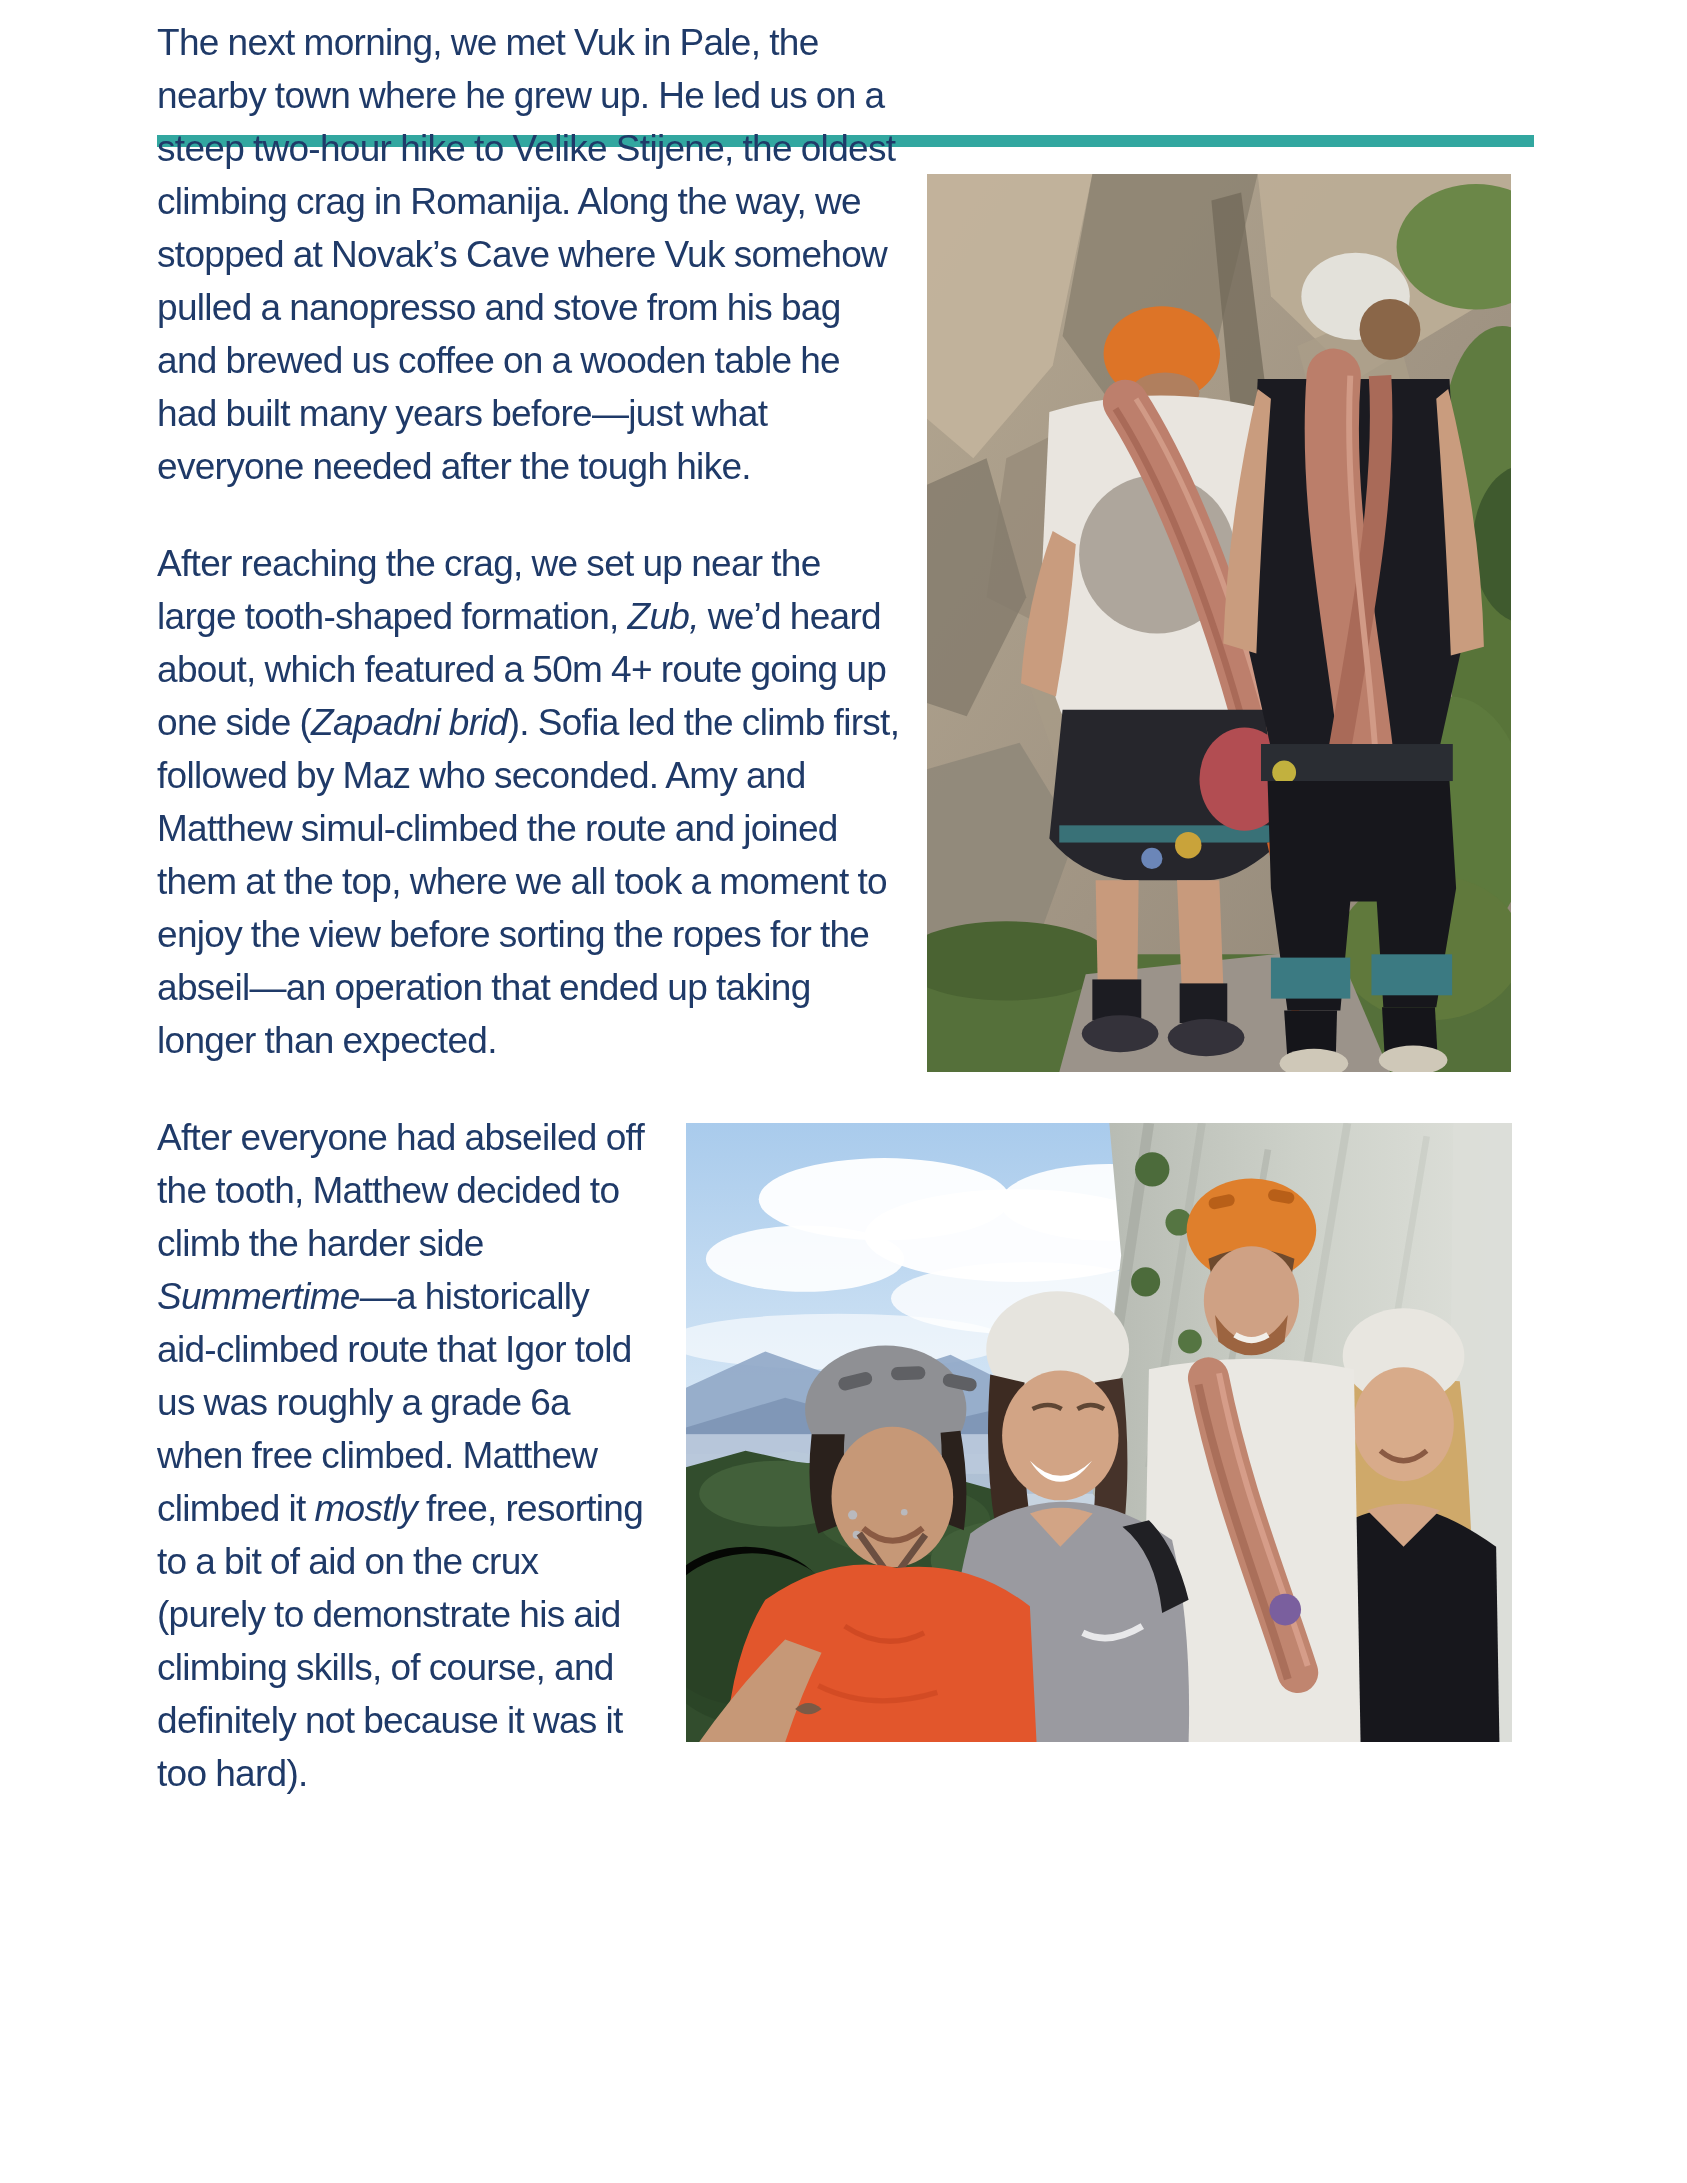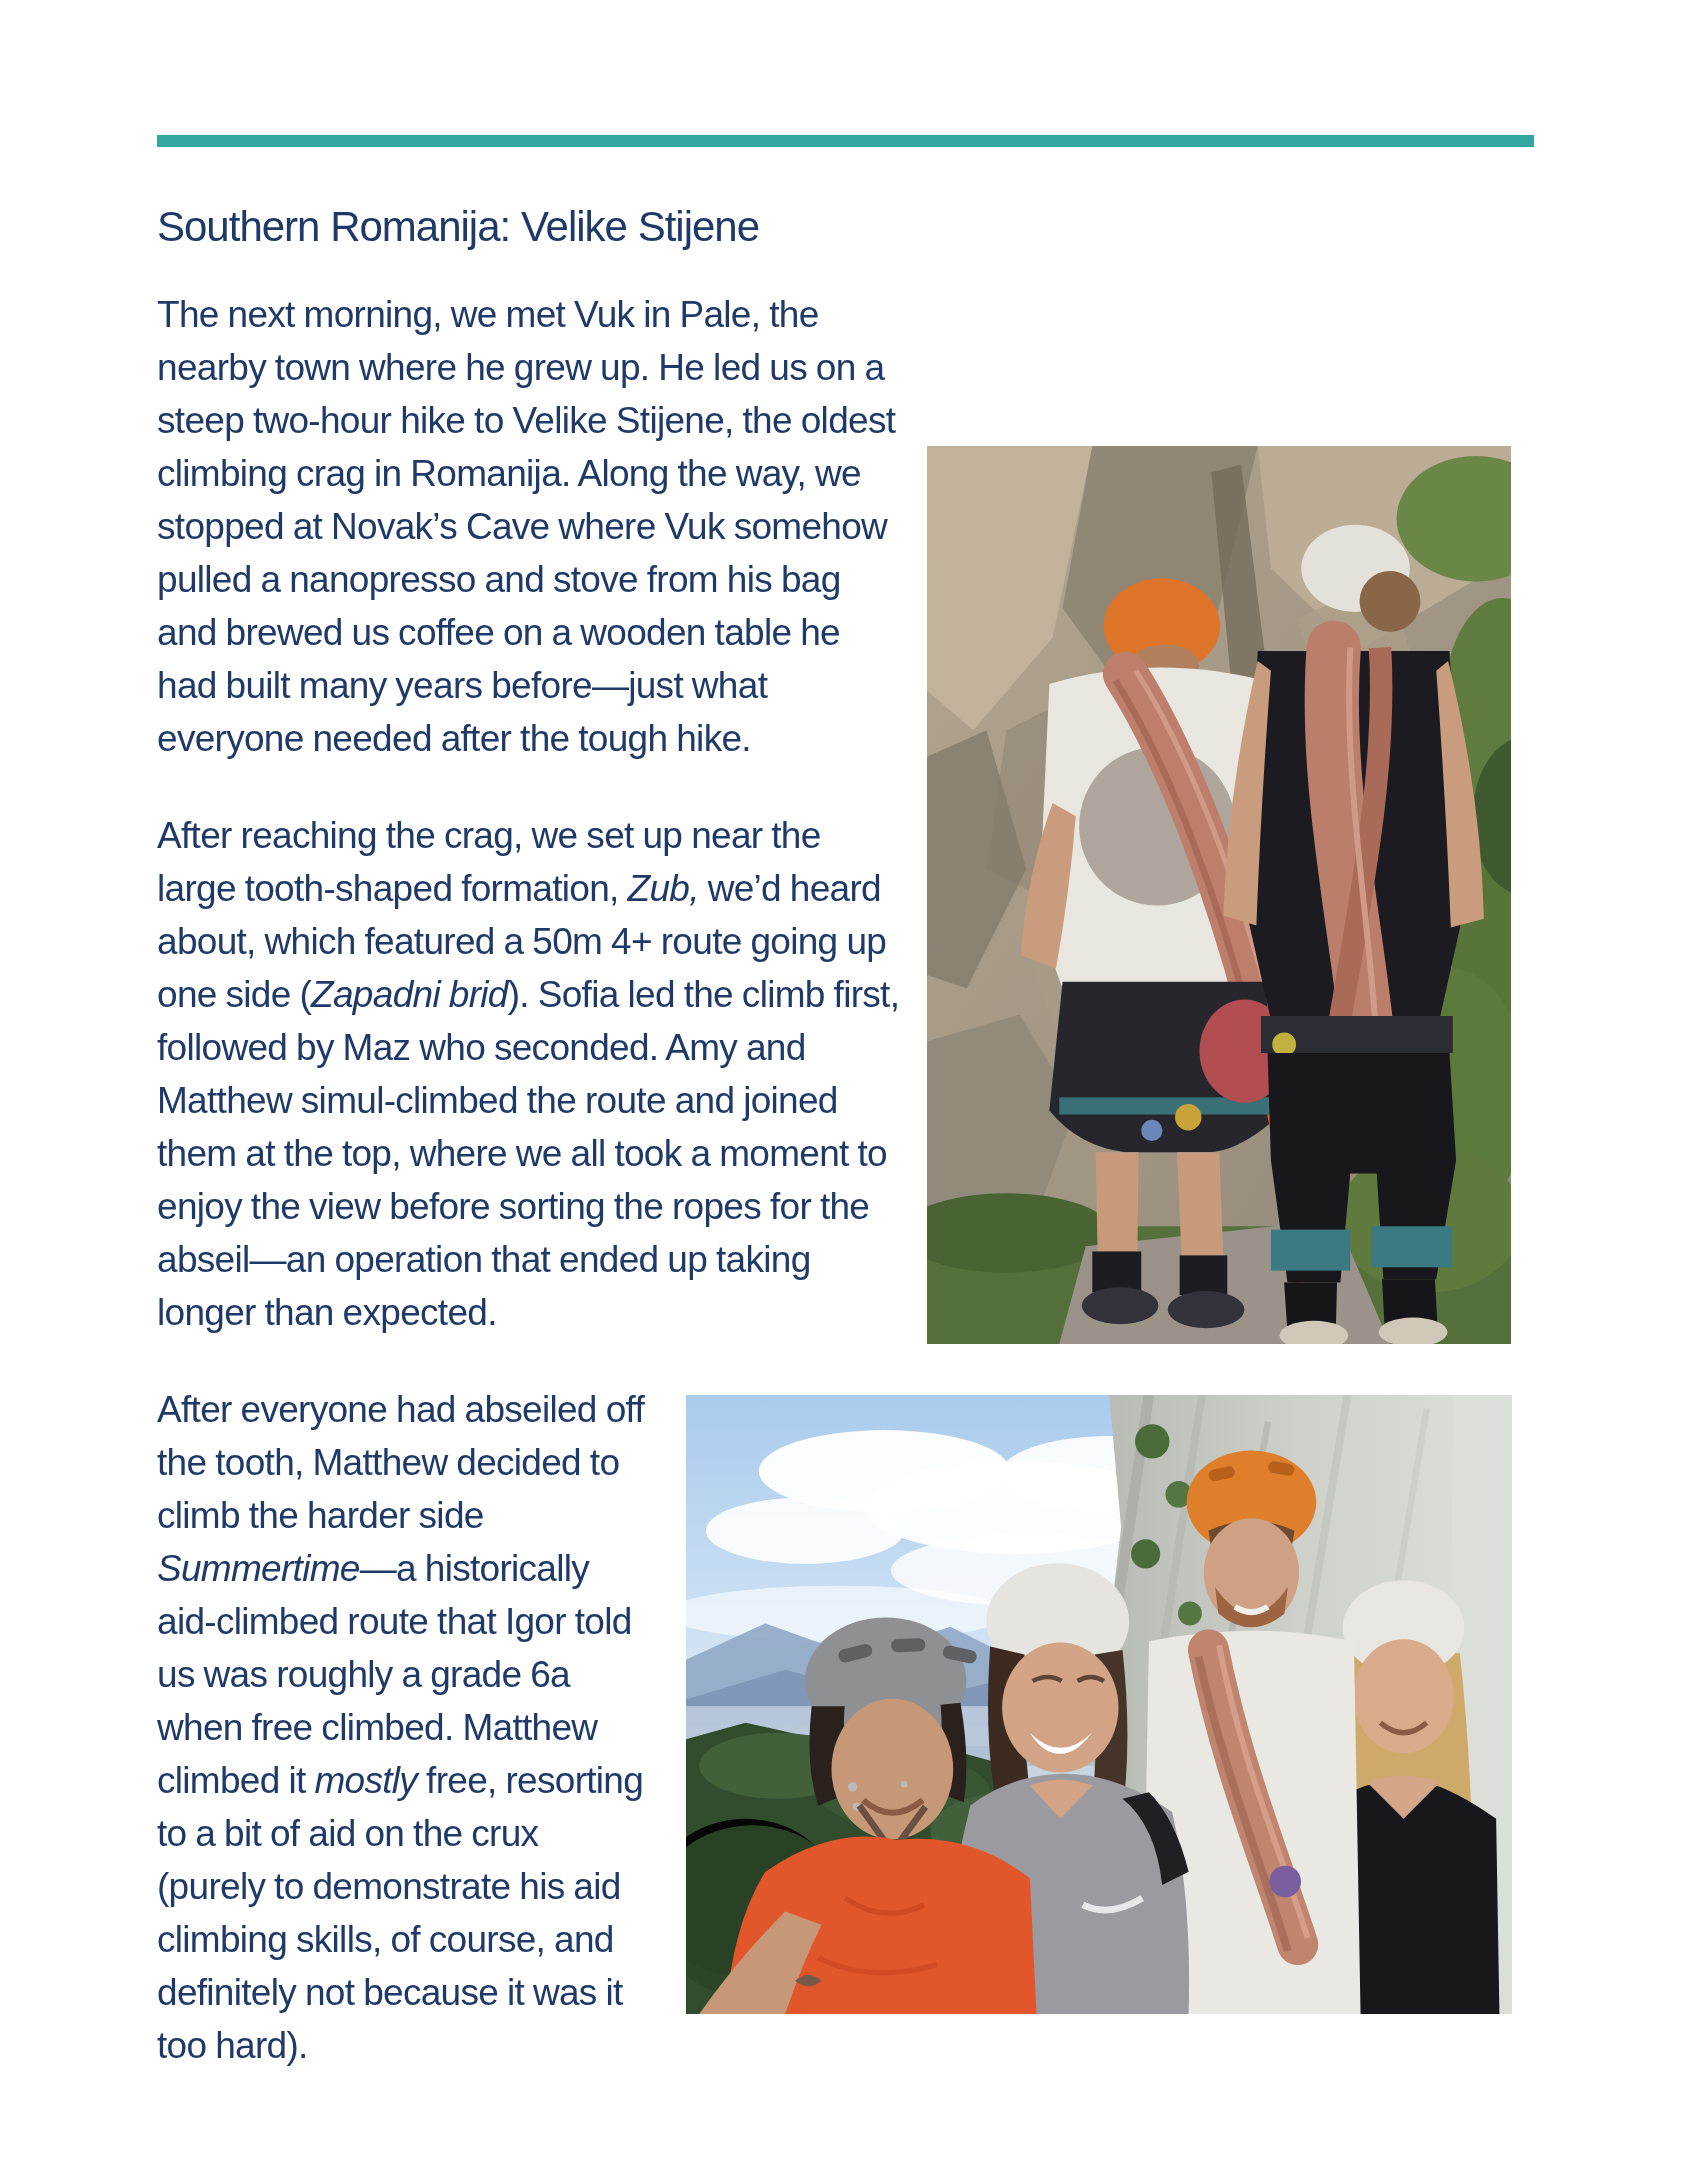--- a/index.html
+++ b/index.html
@@ -68,21 +68,20 @@
 </style>
 </head>
 <body>
 
 <div class="page">
 
   <div class="accent-bar"></div>
 
   <main class="content">
 
-    <h1>Southern Romanija: Velike Stijene</h1>
 
     <div class="para">
       <span class="photo photo1" role="img" aria-label="Two climbers with coiled ropes on their backs standing below a limestone crag">
         <svg viewBox="0 0 883 1358" preserveAspectRatio="none">
           <defs>
             <linearGradient id="rockg" x1="0" y1="0" x2="1" y2="1">
               <stop offset="0" stop-color="#b4a791"></stop>
               <stop offset="0.55" stop-color="#a09483"></stop>
               <stop offset="1" stop-color="#8f8576"></stop>
             </linearGradient>

